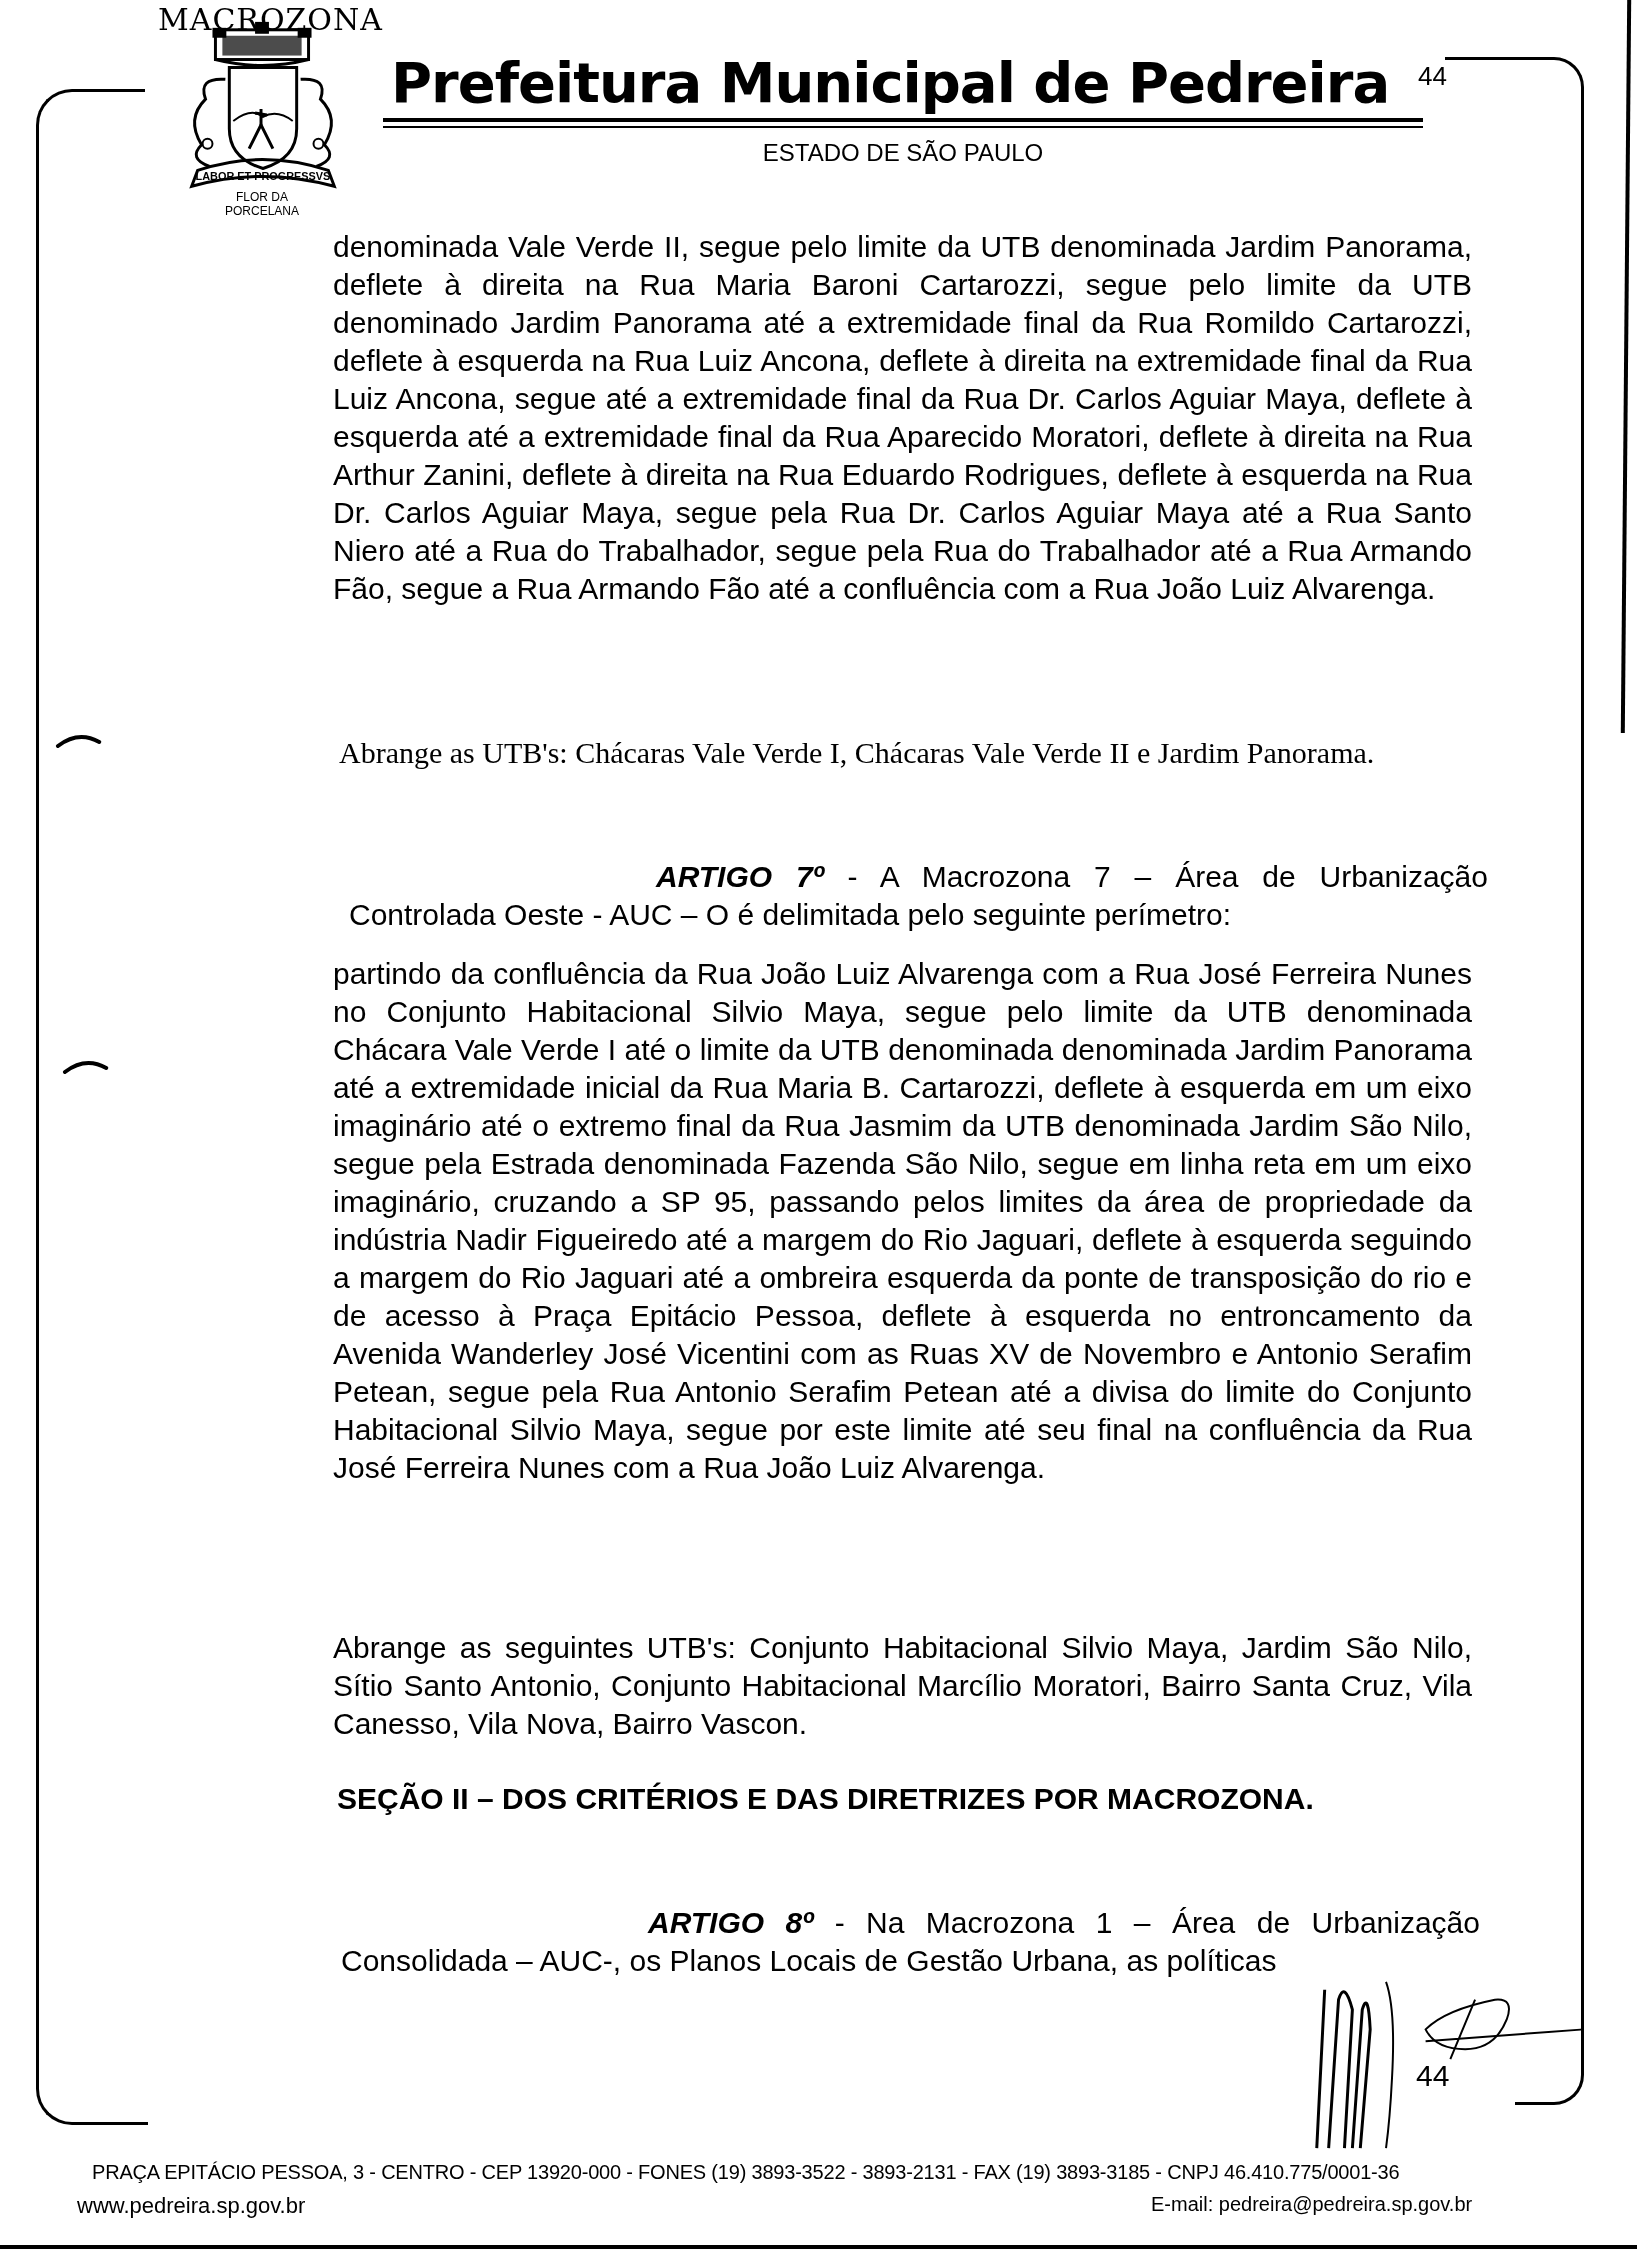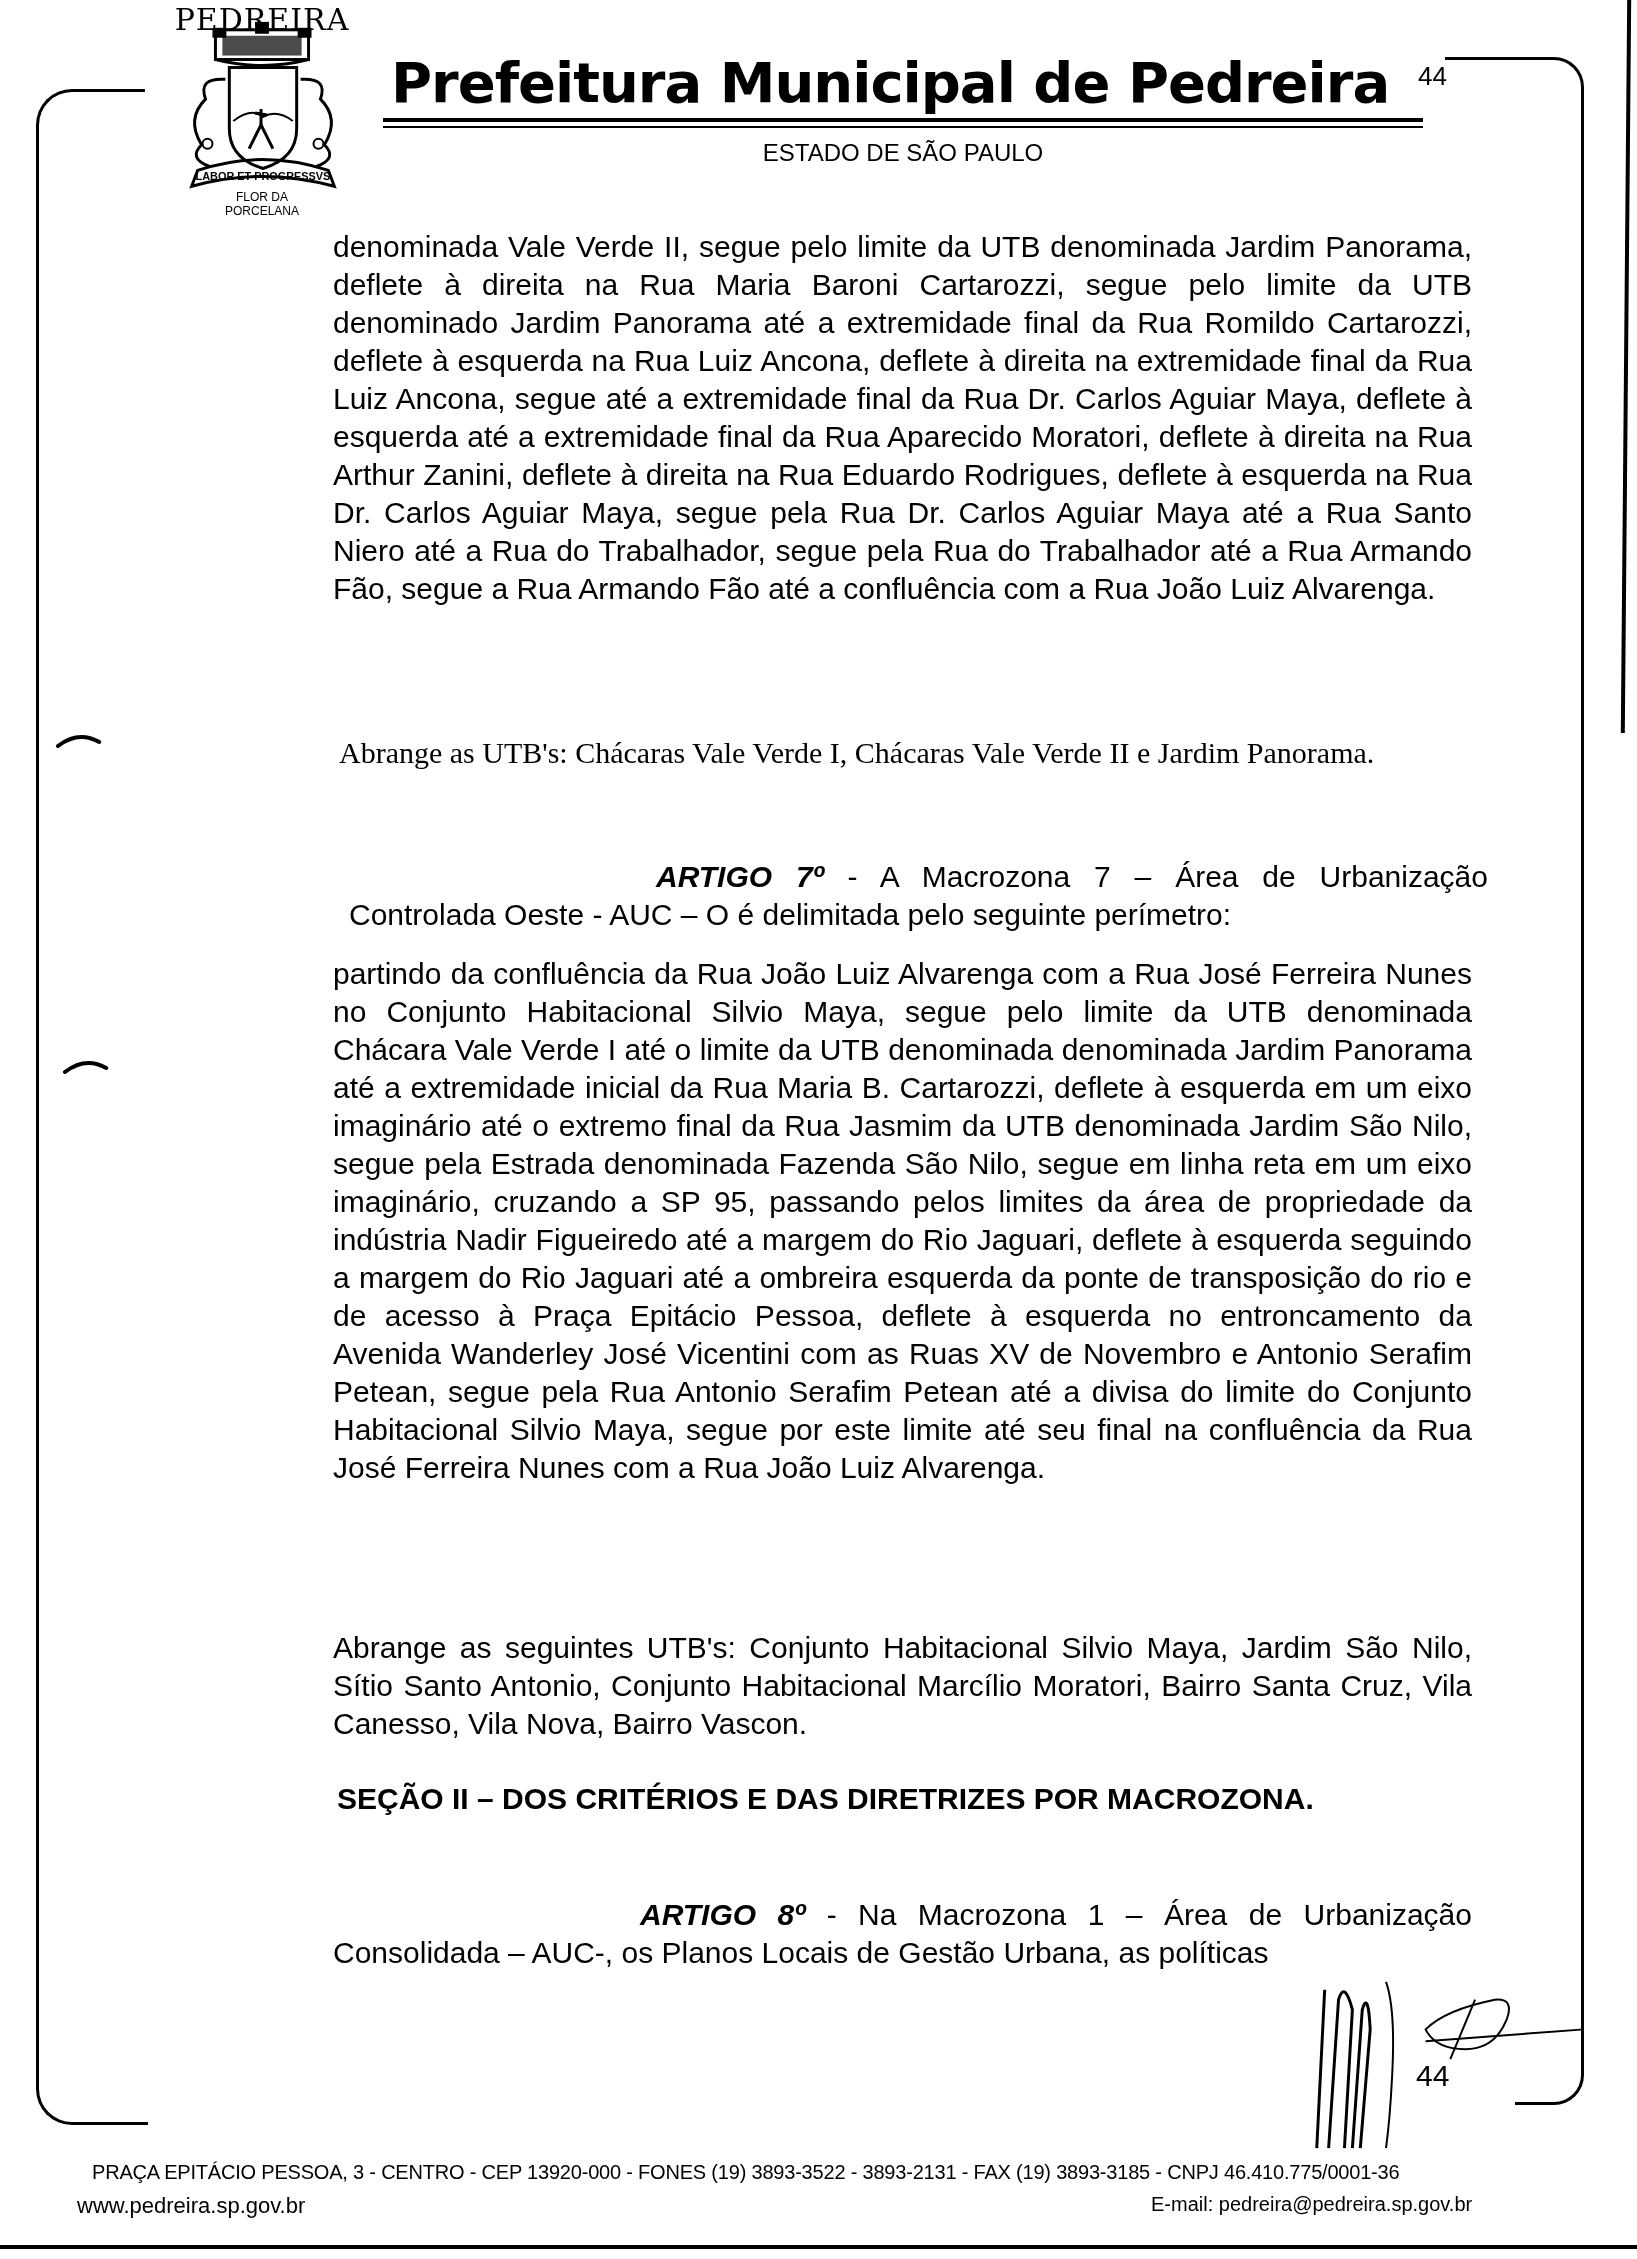--- a/index.html
+++ b/index.html
@@ -57,21 +57,21 @@
 <body>
 
 <div class="frame-left"></div>
 <div class="frame-left-mask"></div>
 <div class="frame-right"></div>
 <div class="bottom-gap-mask"></div>
 <div class="edge-line"></div>
 <div class="bottom-line"></div>
 
 <div class="crest">
-  <div class="crest-title">PEDREIRA</div>
+  <div class="crest-title">MACROZONA</div>
   <svg width="208" height="228" viewBox="0 0 210 230" style="position:absolute;left:0;top:0;">
 
     <rect x="58" y="30" width="94" height="30" fill="none" stroke="#000" stroke-width="3"></rect>
     <rect x="65" y="36" width="80" height="20" fill="#000" opacity="0.7"></rect>
     <rect x="55" y="28" width="14" height="10" fill="#000"></rect>
       <rect x="98" y="22" width="14" height="12" fill="#000"></rect>
       <rect x="141" y="28" width="14" height="10" fill="#000"></rect>
     <path d="M58 60 Q105 72 152 60" fill="none" stroke="#000" stroke-width="3"></path>
 
     <path d="M72 68 L140 68 L140 130 Q140 160 106 170 Q72 160 72 130 Z" fill="none" stroke="#000" stroke-width="3"></path>
@@ -103,21 +103,21 @@
 <p class="body-text" style="top: 728px; margin:6px;font-family:Liberation Serif, serif;">Abrange as UTB's: Chácaras Vale Verde I, Chácaras Vale Verde II e Jardim Panorama.</p>
 
 <p class="body-text indent-article" style="top: 842px; margin:16px;"><span class="bold-italic">ARTIGO 7º</span><span> - A Macrozona 7 – Área de Urbanização Controlada Oeste - AUC – O é delimitada pelo seguinte perímetro:</span></p>
 
 <p class="body-text" style="top: 955px; margin:0;">partindo da confluência da Rua João Luiz Alvarenga com a Rua José Ferreira Nunes no Conjunto Habitacional Silvio Maya, segue pelo limite da UTB denominada Chácara Vale Verde I até o limite  da UTB denominada denominada Jardim Panorama até a extremidade inicial da Rua Maria B. Cartarozzi, deflete à esquerda em um eixo imaginário até o extremo final da Rua Jasmim da UTB denominada Jardim São Nilo, segue pela Estrada denominada Fazenda São Nilo, segue em linha reta em um eixo imaginário, cruzando a SP 95, passando pelos limites da área de propriedade da indústria Nadir Figueiredo até a margem do Rio Jaguari, deflete à esquerda seguindo a margem do Rio Jaguari até a ombreira esquerda da ponte de transposição do rio e de acesso à Praça Epitácio Pessoa, deflete à esquerda no entroncamento da Avenida Wanderley José Vicentini com as Ruas XV de Novembro e Antonio Serafim Petean, segue pela Rua Antonio Serafim Petean até a divisa do limite do Conjunto Habitacional Silvio Maya, segue por este limite até seu final na confluência da Rua José Ferreira Nunes com a Rua João Luiz Alvarenga.</p>
 
 <p class="body-text" style="top: 1629px; margin:0;">Abrange as seguintes UTB's: Conjunto Habitacional Silvio Maya, Jardim São Nilo, Sítio Santo Antonio, Conjunto Habitacional Marcílio Moratori, Bairro Santa Cruz, Vila Canesso, Vila Nova, Bairro Vascon.</p>
 
 <div class="section-heading">SEÇÃO II – DOS CRITÉRIOS E DAS DIRETRIZES POR MACROZONA.</div>
 
-<p class="body-text indent-article" style="top: 1896px; margin:0;"><span class="bold-italic">ARTIGO 8º</span><span> - Na Macrozona 1 – Área de Urbanização Consolidada – AUC-, os Planos Locais de Gestão Urbana, as políticas</span></p>
+<p class="body-text indent-article" style="top: 1896px; margin:8px;"><span class="bold-italic">ARTIGO 8º</span><span> - Na Macrozona 1 – Área de Urbanização Consolidada – AUC-, os Planos Locais de Gestão Urbana, as políticas</span></p>
 
 <svg class="margin-mark" style="left:54px;top:728px;" width="59" height="30" viewBox="0 0 60 30">
   <path d="M4 18 Q25 2 46 14" fill="none" stroke="#000" stroke-width="4" stroke-linecap="round"></path>
 </svg>
 <svg class="margin-mark" style="left:61px;top:1054px;" width="59" height="30" viewBox="0 0 60 30">
   <path d="M4 18 Q25 2 46 14" fill="none" stroke="#000" stroke-width="4" stroke-linecap="round"></path>
 </svg>
 
 <svg class="signatures" viewBox="0 0 300 190">
   <path d="M30 180 L38 20 M42 180 L52 30 Q58 10 66 40 L58 180 M66 180 L76 40 Q82 20 84 60 L74 180" fill="none" stroke="#000" stroke-width="3"></path>

